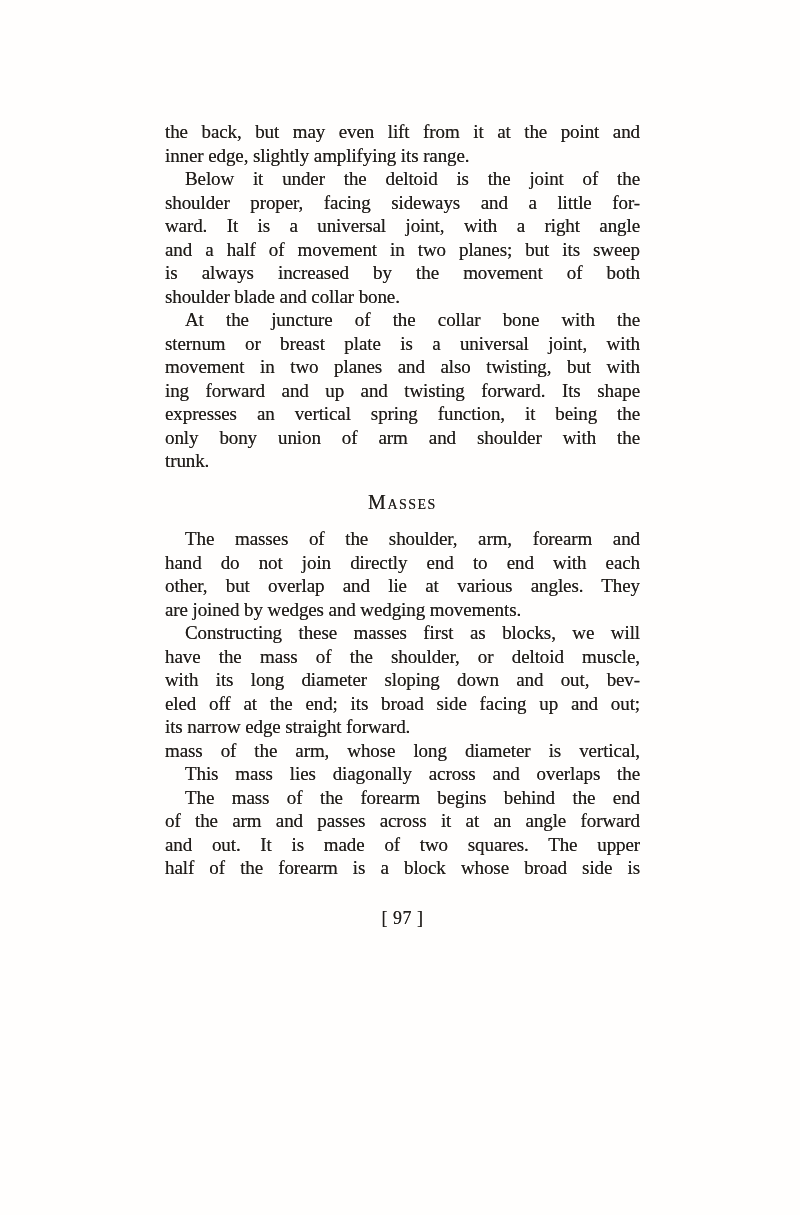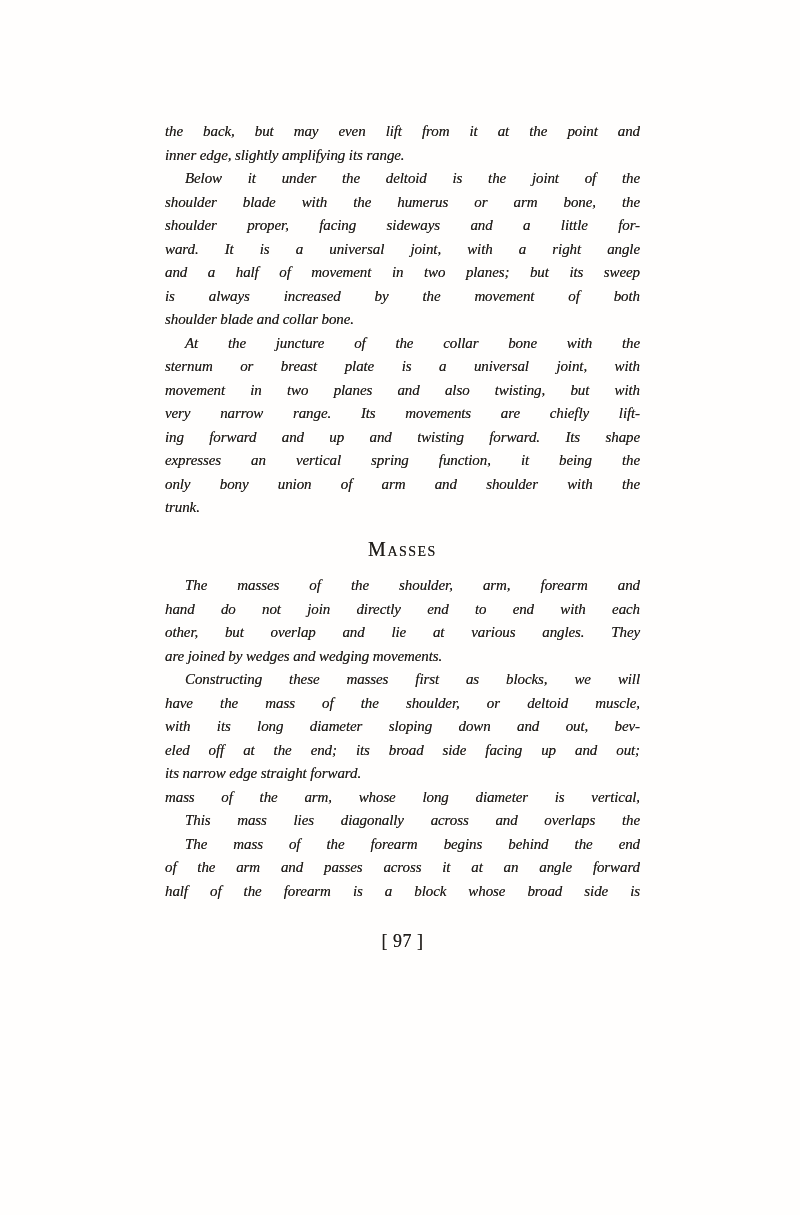--- a/index.html
+++ b/index.html
@@ -16,27 +16,26 @@
     font-family: "Liberation Serif", "DejaVu Serif", serif;
     color: #201d1a;
   }
   .text-block {
     position: absolute;
     left: 165px;
     top: 120px;
     width: 475px;
   }
   .line {
-    font-size: 15px;
+    font-size: 19px;
     line-height: 23.5px;
     letter-spacing: -0.1px;
     text-align: justify;
     text-align-last: justify;
     text-shadow: 0 0 0.4px rgba(32,29,26,0.75);
-    font-style: italic;
   }
   .line.ragged {
     text-align-last: left;
   }
   .line.indent {
     text-indent: 20px;
   }
   .section-heading {
     font-size: 20px;
     line-height: 23.5px;
@@ -57,45 +56,44 @@
 </style>
 </head>
 <body>
 
 <div class="page">
   <main class="text-block" id="text-block">
 
   <div class="line">the back, but may even lift from it at the point and</div>
       <div class="line ragged">inner edge, slightly amplifying its range.</div>
       <div class="line indent">Below it under the deltoid is the joint of the</div>
-      <div class="line">shoulder blade with the humerus or arm bone, the</div>
       <div class="line">shoulder proper, facing sideways and a little for-</div>
       <div class="line">ward.  It is a universal joint, with a right angle</div>
       <div class="line">and a half of movement in two planes; but its sweep</div>
       <div class="line">is always increased by the movement of both</div>
       <div class="line ragged">shoulder blade and collar bone.</div>
       <div class="line indent">At the juncture of the collar bone with the</div>
       <div class="line">sternum or breast plate is a universal joint, with</div>
       <div class="line">movement in two planes and also twisting, but with</div>
-      <div class="line">very narrow range.  Its movements are chiefly lift-</div>
       <div class="line">ing forward and up and twisting forward. Its shape</div>
       <div class="line">expresses an vertical spring function, it being the</div>
       <div class="line">only bony union of arm and shoulder with the</div>
       <div class="line ragged">trunk.</div>
       <div class="section-heading">Masses</div>
       <div class="line indent">The masses of the shoulder, arm, forearm and</div>
       <div class="line">hand do not join directly end to end with each</div>
       <div class="line">other, but overlap and lie at various angles.  They</div>
       <div class="line ragged">are joined by wedges and wedging movements.</div>
       <div class="line indent">Constructing these masses first as blocks, we will</div>
       <div class="line">have the mass of the shoulder, or deltoid muscle,</div>
       <div class="line">with its long diameter sloping down and out, bev-</div>
       <div class="line">eled off at the end; its broad side facing up and out;</div>
       <div class="line ragged">its narrow edge straight forward.</div>
       <div class="line">mass of the arm, whose long diameter is vertical,</div>
       <div class="line indent">This mass lies diagonally across and overlaps the</div>
       <div class="line indent">The mass of the forearm begins behind the end</div>
       <div class="line">of the arm and passes across it at an angle forward</div>
+      <div class="line">and out.  It is made of two squares.  The upper</div>
       <div class="line">half of the forearm is a block whose broad side is</div>
       <div class="folio">[ 97 ]</div>
     </main>
   <div class="text-block" style="top:auto; position:static;"></div>
 </div>
 
 </body></html>

